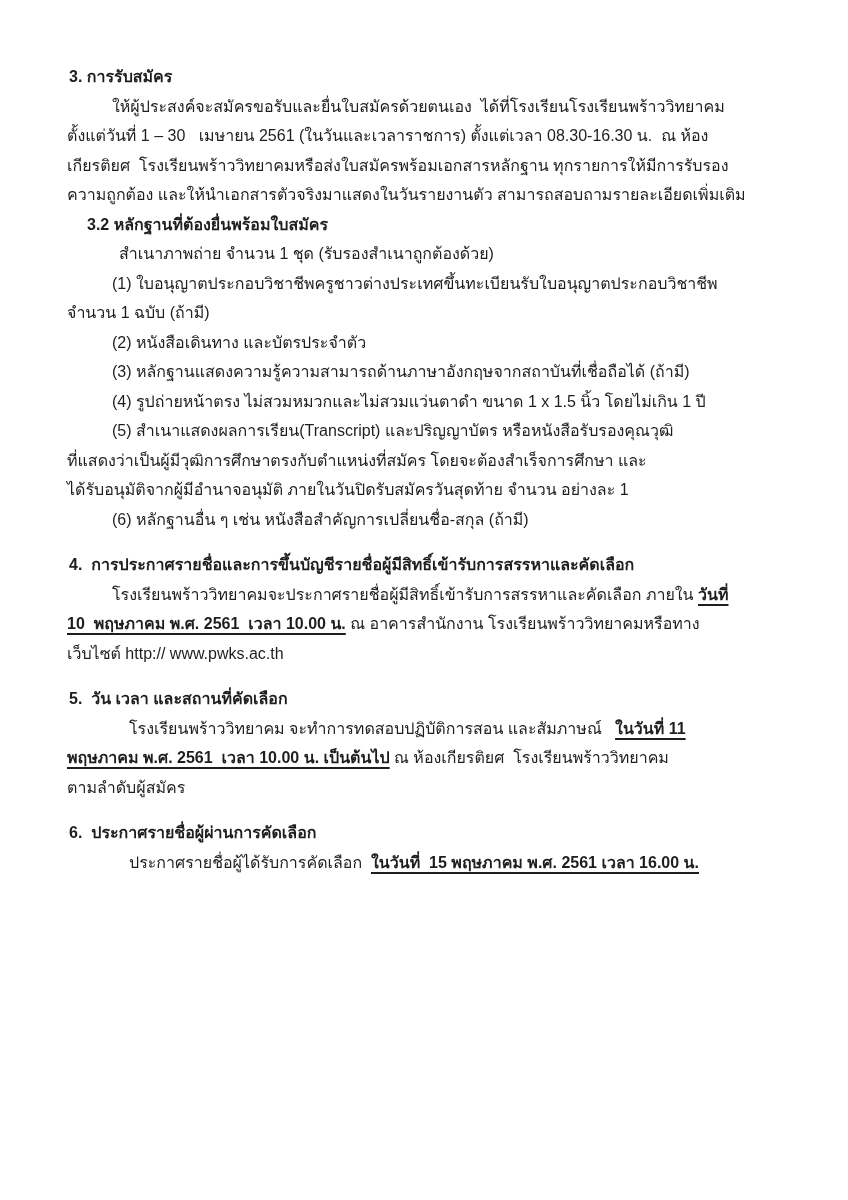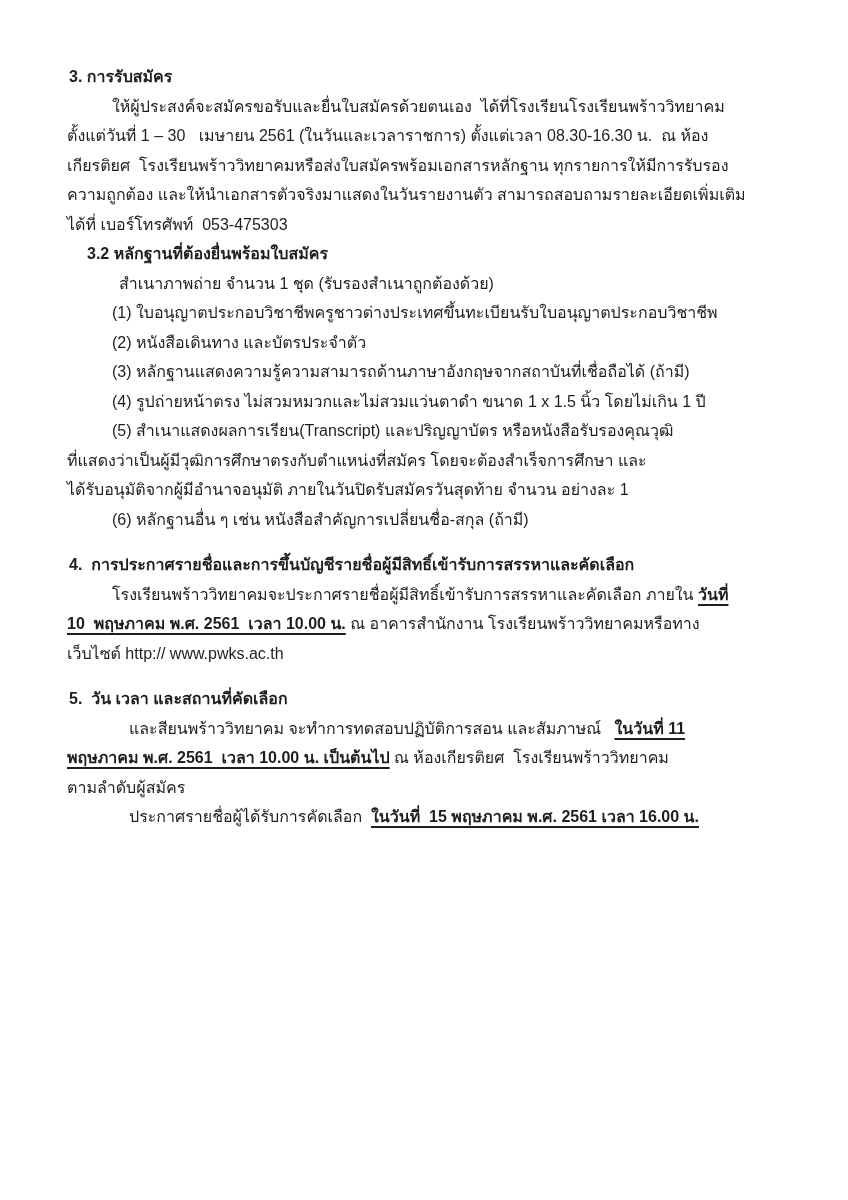--- a/index.html
+++ b/index.html
@@ -42,34 +42,35 @@
 </head>
 <body>
 
 <div class="page">
   <div class="doc">
       <div class="line ind-0 section-heading"><span class="bold">3. การรับสมัคร</span></div>
       <div class="line ind-2"><span>ให้ผู้ประสงค์จะสมัครขอรับและยื่นใบสมัครด้วยตนเอง  ได้ที่โรงเรียนโรงเรียนพร้าววิทยาคม</span></div>
       <div class="line ind-0"><span>ตั้งแต่วันที่ 1 – 30   เมษายน 2561 (ในวันและเวลาราชการ) ตั้งแต่เวลา 08.30-16.30 น.  ณ ห้อง</span></div>
       <div class="line ind-0"><span>เกียรติยศ  โรงเรียนพร้าววิทยาคมหรือส่งใบสมัครพร้อมเอกสารหลักฐาน ทุกรายการให้มีการรับรอง</span></div>
       <div class="line ind-0"><span>ความถูกต้อง และให้นำเอกสารตัวจริงมาแสดงในวันรายงานตัว สามารถสอบถามรายละเอียดเพิ่มเติม</span></div>
-      <div class="line ind-0"><span>ได้ที่ เบอร์โทรศัพท์  053-475303</span></div>
       <div class="line ind-1 sub-heading"><span class="bold">3.2 หลักฐานที่ต้องยื่นพร้อมใบสมัคร</span></div>
       <div class="line ind-3"><span>สำเนาภาพถ่าย จำนวน 1 ชุด (รับรองสำเนาถูกต้องด้วย)</span></div>
       <div class="line ind-2"><span>(1) ใบอนุญาตประกอบวิชาชีพครูชาวต่างประเทศขึ้นทะเบียนรับใบอนุญาตประกอบวิชาชีพ</span></div>
+      <div class="line ind-0"><span>จำนวน 1 ฉบับ (ถ้ามี)</span></div>
       <div class="line ind-2"><span>(2) หนังสือเดินทาง และบัตรประจำตัว</span></div>
       <div class="line ind-2"><span>(3) หลักฐานแสดงความรู้ความสามารถด้านภาษาอังกฤษจากสถาบันที่เชื่อถือได้ (ถ้ามี)</span></div>
       <div class="line ind-2"><span>(4) รูปถ่ายหน้าตรง ไม่สวมหมวกและไม่สวมแว่นตาดำ ขนาด 1 x 1.5 นิ้ว โดยไม่เกิน 1 ปี</span></div>
       <div class="line ind-2"><span>(5) สำเนาแสดงผลการเรียน(Transcript) และปริญญาบัตร หรือหนังสือรับรองคุณวุฒิ</span></div>
       <div class="line ind-0"><span>ที่แสดงว่าเป็นผู้มีวุฒิการศึกษาตรงกับตำแหน่งที่สมัคร โดยจะต้องสำเร็จการศึกษา และ</span></div>
       <div class="line ind-0"><span>ได้รับอนุมัติจากผู้มีอำนาจอนุมัติ ภายในวันปิดรับสมัครวันสุดท้าย จำนวน อย่างละ 1</span></div>
       <div class="line ind-2"><span>(6) หลักฐานอื่น ๆ เช่น หนังสือสำคัญการเปลี่ยนชื่อ-สกุล (ถ้ามี)</span></div>
       <div class="line ind-0 section-heading new-section"><span class="bold">4.  การประกาศรายชื่อและการขึ้นบัญชีรายชื่อผู้มีสิทธิ์เข้ารับการสรรหาและคัดเลือก</span></div>
       <div class="line ind-2"><span>โรงเรียนพร้าววิทยาคมจะประกาศรายชื่อผู้มีสิทธิ์เข้ารับการสรรหาและคัดเลือก ภายใน </span><span class="bold underline">วันที่</span></div>
       <div class="line ind-0"><span class="bold underline">10  พฤษภาคม พ.ศ. 2561  เวลา 10.00 น.</span><span> ณ อาคารสำนักงาน โรงเรียนพร้าววิทยาคมหรือทาง</span></div>
       <div class="line ind-0"><span>เว็บไซต์ http:// www.pwks.ac.th</span></div>
       <div class="line ind-0 section-heading new-section"><span class="bold">5.  วัน เวลา และสถานที่คัดเลือก</span></div>
-      <div class="line ind-4"><span>และสียนพร้าววิทยาคม จะทำการทดสอบปฏิบัติการสอน และสัมภาษณ์   </span><span class="bold underline">ในวันที่ 11</span></div>
+      <div class="line ind-4"><span>โรงเรียนพร้าววิทยาคม จะทำการทดสอบปฏิบัติการสอน และสัมภาษณ์   </span><span class="bold underline">ในวันที่ 11</span></div>
       <div class="line ind-0"><span class="bold underline">พฤษภาคม พ.ศ. 2561  เวลา 10.00 น. เป็นต้นไป</span><span> ณ ห้องเกียรติยศ  โรงเรียนพร้าววิทยาคม</span></div>
       <div class="line ind-0"><span>ตามลำดับผู้สมัคร</span></div>
+      <div class="line ind-0 section-heading new-section"><span class="bold">6.  ประกาศรายชื่อผู้ผ่านการคัดเลือก</span></div>
       <div class="line ind-4"><span>ประกาศรายชื่อผู้ได้รับการคัดเลือก  </span><span class="bold underline">ในวันที่  15 พฤษภาคม พ.ศ. 2561 เวลา 16.00 น.</span></div>
     </div>
 </div>
 
 </body></html>

